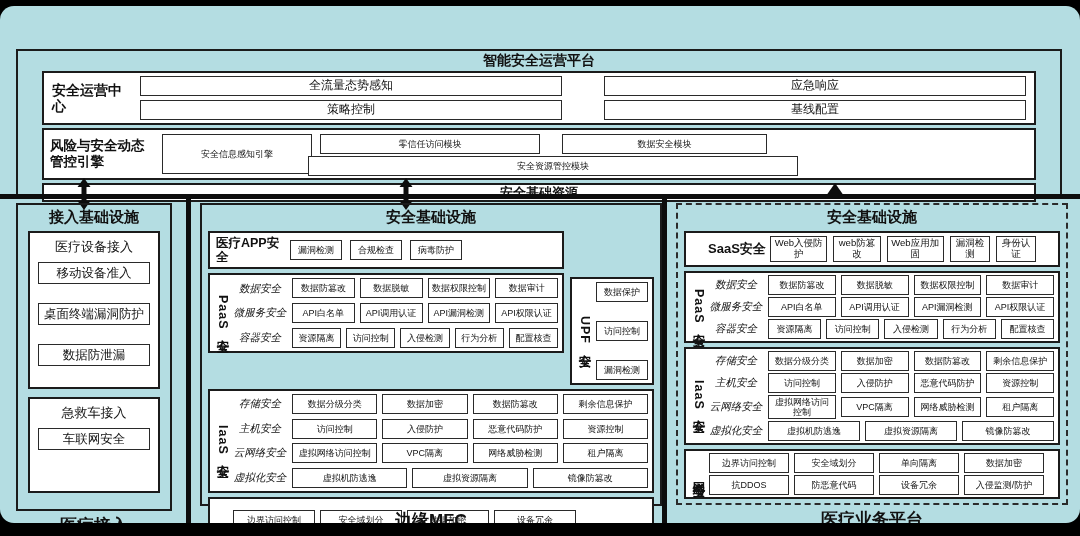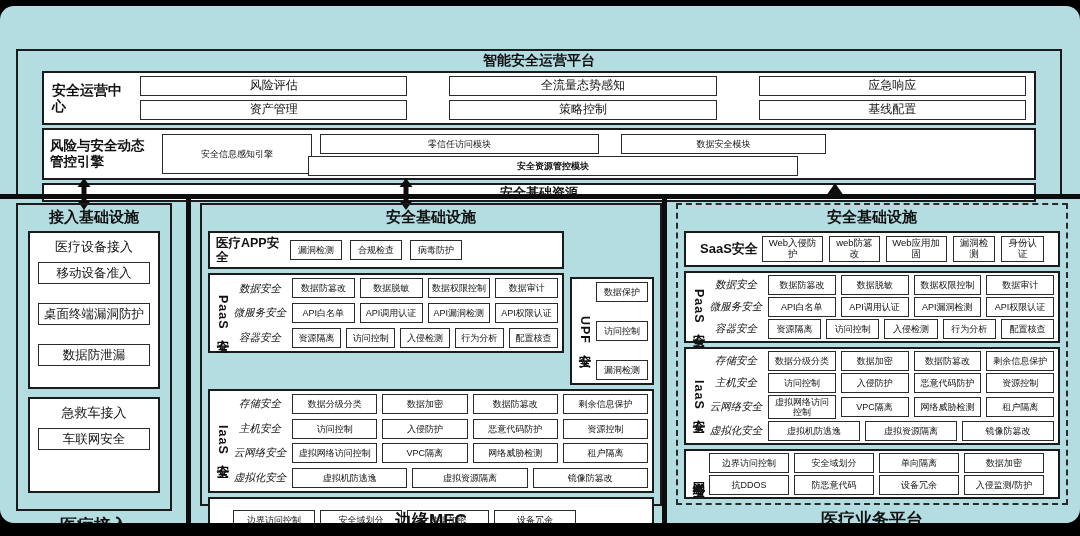--- a/index.html
+++ b/index.html
@@ -31,23 +31,23 @@
   .soc-label { flex:0 0 78px; font-size:14px; font-weight:bold; line-height:1.15; }
   .soc-grid { flex:1; display:flex; gap:42px; }
   .soc-col { flex:1; display:flex; flex-direction:column; gap:4px; }
   .soc-col .cell { height:19px; font-size:12px; }
 
   .engine { display:flex; align-items:center; padding:3px 6px; gap:8px; height:52px; }
   .engine-label { flex:0 0 104px; font-size:13.5px; font-weight:bold; line-height:1.2; }
   .engine-perception { width:150px; height:40px; font-size:13px; }
   .engine-right { flex:1; display:flex; flex-direction:column; gap:2px; padding-top:2px; }
   .engine-top { display:flex; gap:22px; }
-  .w-zt { width:279px; height:20px; font-size:12px; }
+  .w-zt { width:220px; height:20px; font-size:12px; }
   .w-ds { width:205px; height:20px; font-size:12px; }
-  .w-rc { width:490px; height:19px; font-size:12px; margin-left:-12px;font-weight:bold; }
+  .w-rc { width:490px; height:19px; font-size:12px; margin-left:-12px; }
   .base-bar { height:19px; display:flex; align-items:center; justify-content:center; font-size:13px; font-weight:bold; }
 
   
   .hline { position:absolute; left:0; right:0; top:188px; height:5px; background:#0d0d0d; }
   .vsep  { position:absolute; top:189px; bottom:0; width:5px; background:#0d0d0d; }
   .arrow-wrap { position:absolute; top:172px; width:16px; height:32px; }
   .uparrow-wrap { position:absolute; top:176px; width:18px; height:13px; }
 
   
   .col { position:absolute; top:197px; display:flex; flex-direction:column; }
@@ -102,42 +102,38 @@
   .mid-left { flex:0 0 356px; display:flex; flex-direction:column; }
   .mid-left .sec-box { min-height:80px; }
   .upf-box { flex:1; display:flex; padding:3px 4px; gap:3px; min-height:86px; margin-top:4px; }
   .upf-cells { flex:1; display:flex; flex-direction:column; gap:4px; justify-content:center; }
   .col-mid .iaas-box { min-height:104px; }
   .col-mid .net-box { min-height:46px; }
 
   
   .col-right { left:676px; width:392px; }
   .col-right .col-box { min-height:298px; }
-  .saas-box { display:flex; padding:2px 14px; align-items:center; min-height:36px; }
+  .saas-box { display:flex; padding:2px 22px; align-items:center; min-height:36px; }
   .saas-box .hlabel { flex:0 0 62px; font-size:13px; }
   .saas-box .row-cells { flex:1; gap:6px; }
   .saas-box .cell { flex:1 1 auto; font-size:9.5px; min-height:22px; }
   .col-right .fixed-cells .row-cells .cell { flex:0 0 80px; }
   .vcells { display:flex; flex-direction:column; gap:19px; }
 </style>
 </head>
 <body>
 
 <div class="stage">
 
   <div class="platform">
     <div class="platform-header">智能安全运营平台</div>
 
     <div class="soc box">
       <div class="soc-label">安全运营中心</div>
       <div class="soc-grid">
-        <div class="soc-col">
-            <div class="cell">风险评估</div>
-            <div class="cell">资产管理</div>
-          </div>
         <div class="soc-col">
             <div class="cell">全流量态势感知</div>
             <div class="cell">策略控制</div>
           </div>
         <div class="soc-col">
             <div class="cell">应急响应</div>
             <div class="cell">基线配置</div>
           </div>
       </div>
     </div>

